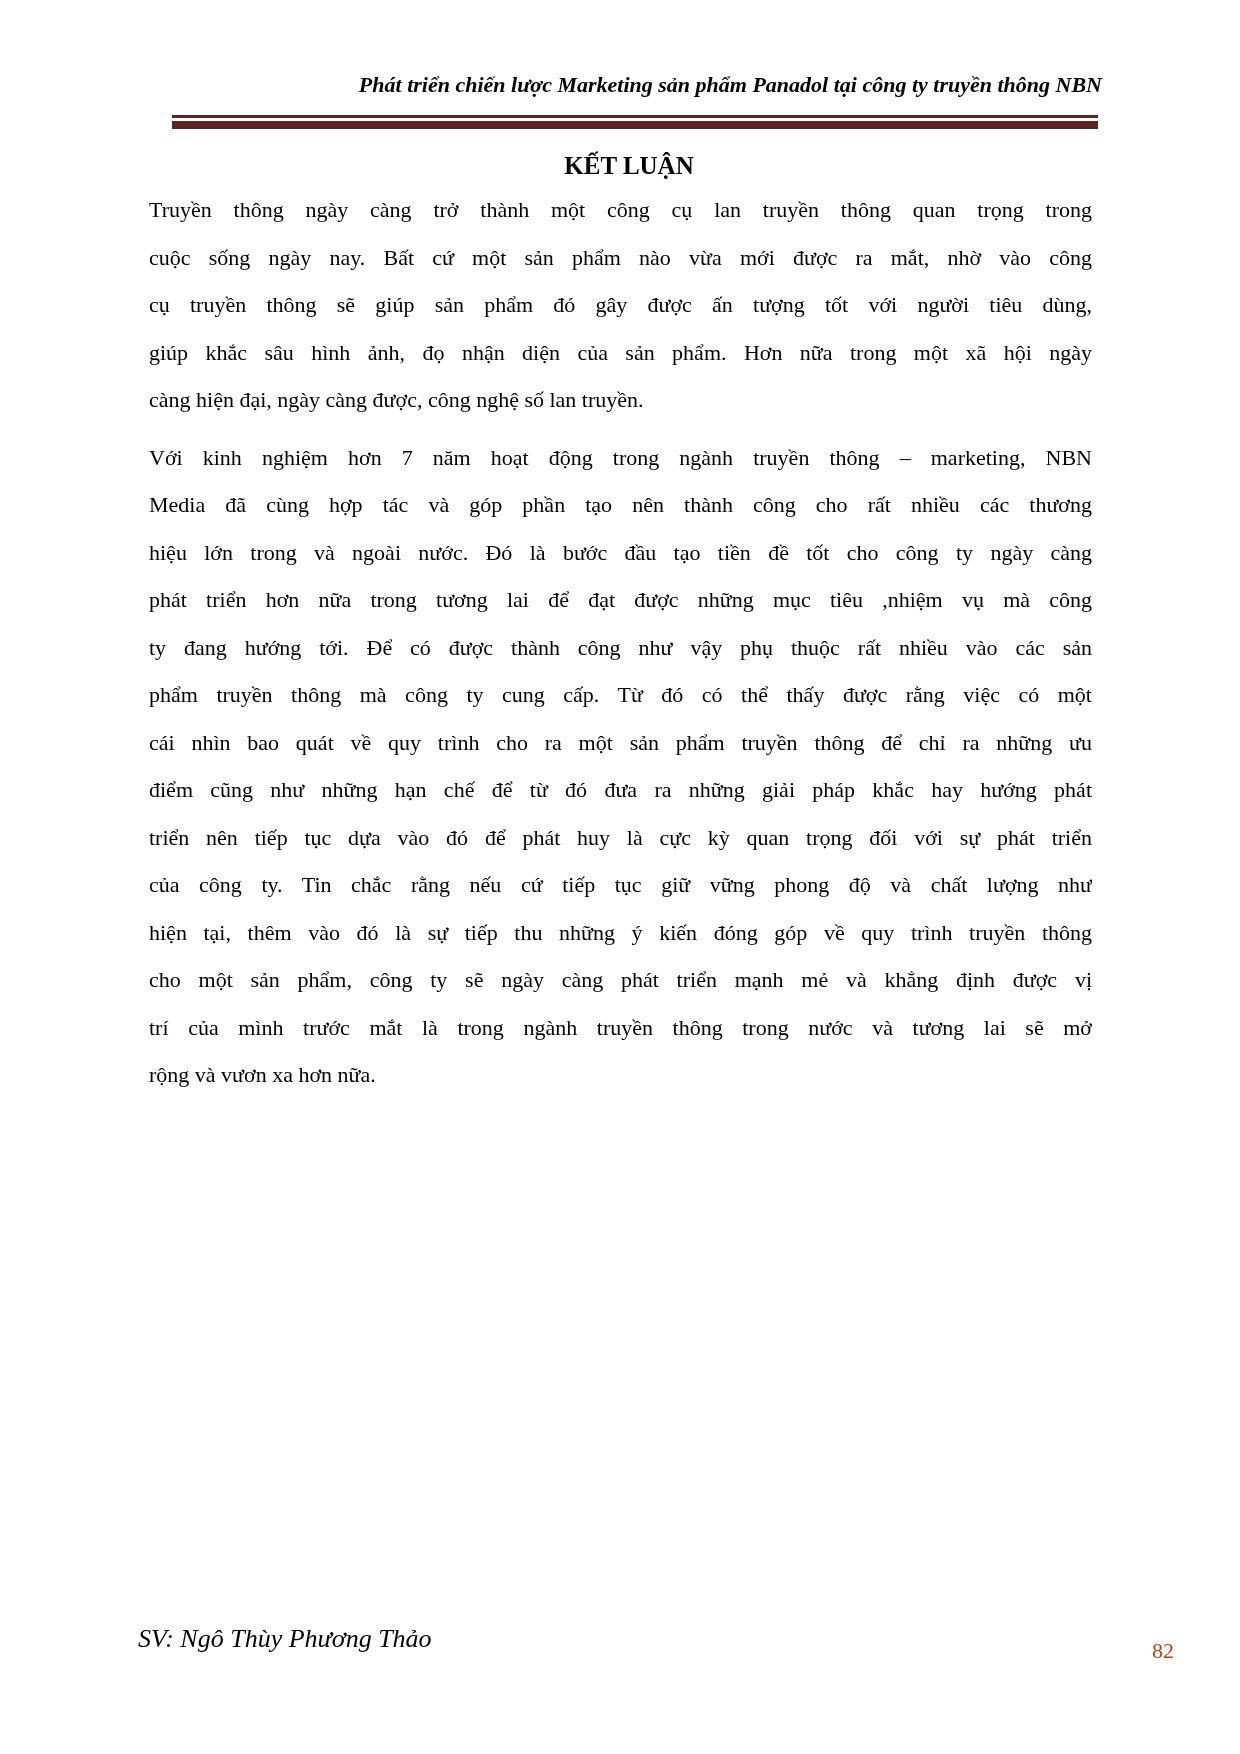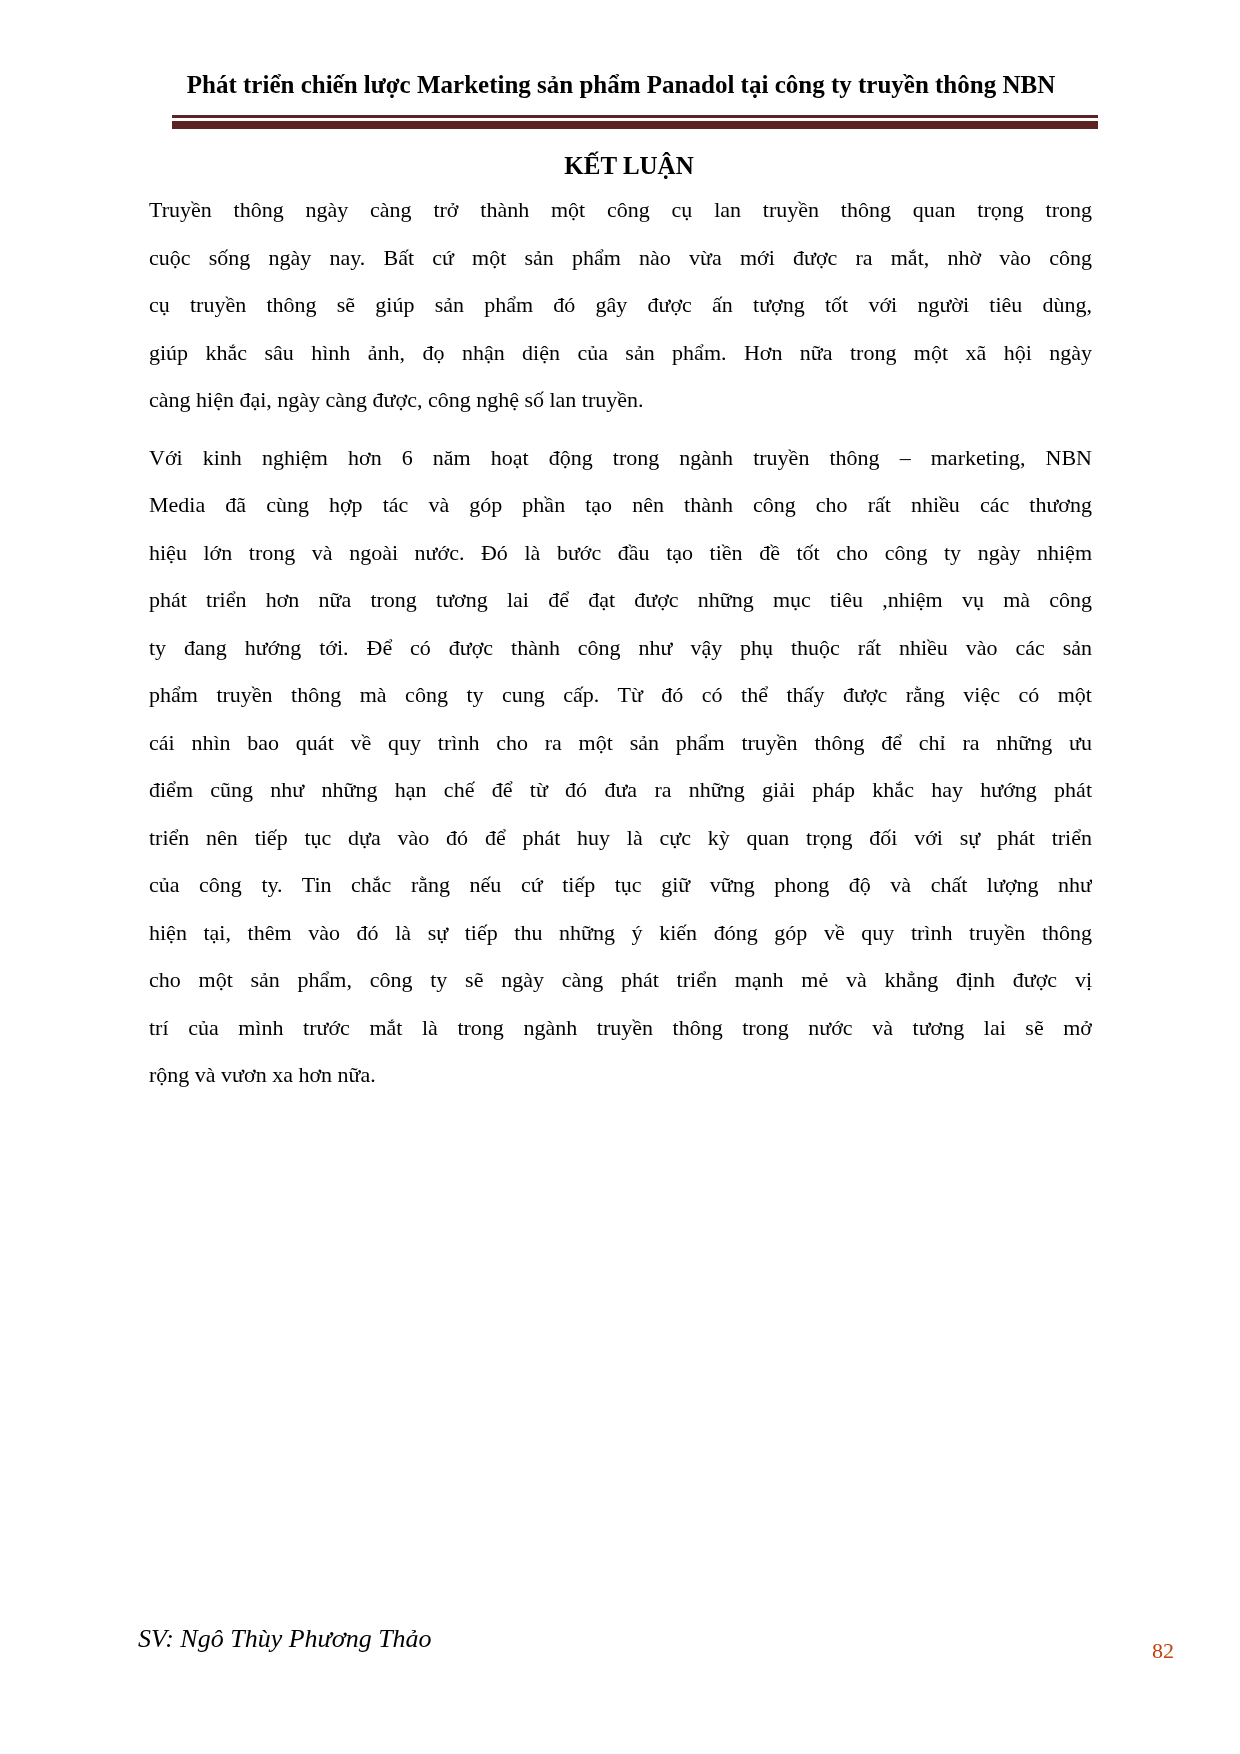--- a/index.html
+++ b/index.html
@@ -15,23 +15,24 @@
     background: #ffffff;
     font-family: "Liberation Serif", "DejaVu Serif", serif;
     color: #000000;
     overflow: hidden;
   }
   .running-header {
     position: absolute;
     top: 70px;
     left: 140px;
     width: 962px;
-    text-align: center;
+    text-align: right;
+    font-style: italic;
     font-weight: bold;
-    font-size: 25px;
+    font-size: 22px;
     line-height: 30px;
     white-space: nowrap;
   }
   .header-rule {
     position: absolute;
     top: 115px;
     left: 172px;
     width: 926px;
     height: 3px;               
     border-top: 3px solid #5b2422;
@@ -101,23 +102,23 @@
 
   <div class="body-text">
       <div class="paragraph">
         <div class="line">Truyền thông ngày càng trở thành một công cụ lan truyền thông quan trọng trong</div>
         <div class="line">cuộc sống ngày nay. Bất cứ một sản phẩm nào vừa mới được ra mắt, nhờ vào công</div>
         <div class="line">cụ truyền thông sẽ giúp sản phẩm đó gây được ấn tượng tốt với người tiêu dùng,</div>
         <div class="line">giúp khắc sâu hình ảnh, đọ nhận diện của sản phẩm. Hơn nữa trong một xã hội ngày</div>
         <div class="line last-line">càng hiện đại, ngày càng được, công nghệ số lan truyền.</div>
       </div>
       <div class="paragraph">
-        <div class="line">Với kinh nghiệm hơn 6 năm hoạt động trong ngành truyền thông – marketing, NBN</div>
+        <div class="line">Với kinh nghiệm hơn 7 năm hoạt động trong ngành truyền thông – marketing, NBN</div>
         <div class="line">Media đã cùng hợp tác và góp phần tạo nên thành công cho rất nhiều các thương</div>
-        <div class="line">hiệu lớn trong và ngoài nước. Đó là bước đầu tạo tiền đề tốt cho công ty ngày nhiệm</div>
+        <div class="line">hiệu lớn trong và ngoài nước. Đó là bước đầu tạo tiền đề tốt cho công ty ngày càng</div>
         <div class="line">phát triển hơn nữa trong tương lai để đạt được những mục tiêu ,nhiệm vụ mà công</div>
         <div class="line">ty đang hướng tới. Để có được thành công như vậy phụ thuộc rất nhiều vào các sản</div>
         <div class="line">phẩm truyền thông mà công ty cung cấp. Từ đó có thể thấy được rằng việc có một</div>
         <div class="line">cái nhìn bao quát về quy trình cho ra một sản phẩm truyền thông để chỉ ra những ưu</div>
         <div class="line">điểm cũng như những hạn chế để từ đó đưa ra những giải pháp khắc hay hướng phát</div>
         <div class="line">triển nên tiếp tục dựa vào đó để phát huy là cực kỳ quan trọng đối với sự phát triển</div>
         <div class="line">của công ty. Tin chắc rằng nếu cứ tiếp tục giữ vững phong độ và chất lượng như</div>
         <div class="line">hiện tại, thêm vào đó là sự tiếp thu những ý kiến đóng góp về quy trình truyền thông</div>
         <div class="line">cho một sản phẩm, công ty sẽ ngày càng phát triển mạnh mẻ và khẳng định được vị</div>
         <div class="line">trí của mình trước mắt là trong ngành truyền thông trong nước và tương lai sẽ mở</div>

